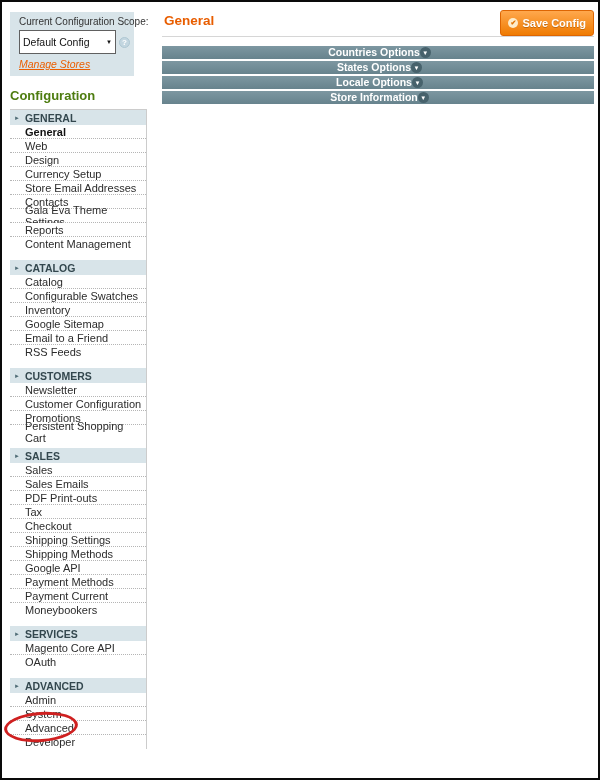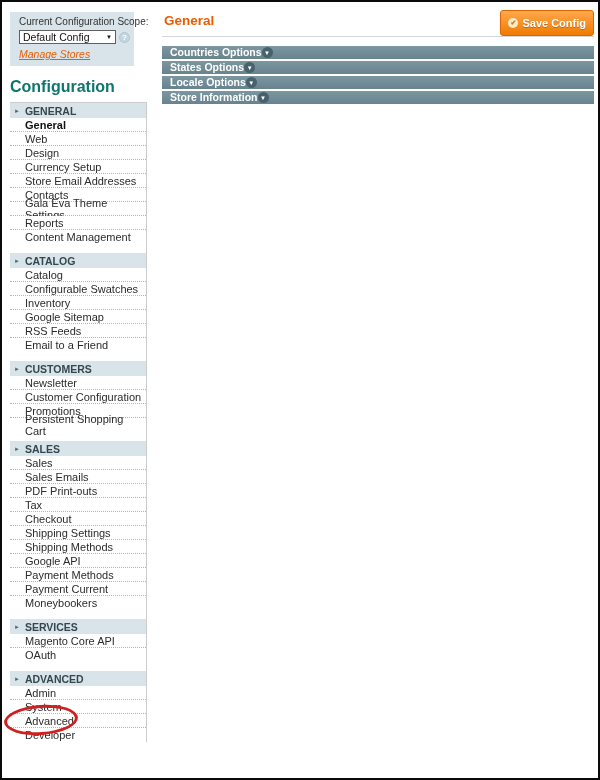--- a/index.html
+++ b/index.html
@@ -11,34 +11,34 @@
     border:2px solid #0a0a0a; background:#fff; overflow:hidden;
   }
 
   
   .sidebar{ position:absolute; left:8px; top:10px; width:137px; }
 
   .scope-box{ background:#d8e4e9; width:124px; padding:4px 4px 4px 9px; }
   .scope-label{ font-size:10px; color:#333; line-height:12px; white-space:nowrap; }
   .scope-row{ display:flex; align-items:center; gap:3px; margin-top:2px; }
   .scope-select{
-    width:104px; height:14px; background:#fff; border:1px solid #606060;
+    width:104px; height:24px; background:#fff; border:1px solid #606060;
     display:flex; justify-content:space-between; align-items:center;
     font-size:10.5px; color:#111; padding:0 3px; cursor:pointer;
   }
   .caret{ font-size:6px; color:#111; }
   .help-icon{
     flex:none; width:11px; height:11px; border-radius:50%;
     background:#c3d6e0; border:1px solid #aec7d3; color:#fff;
     font-size:8px; line-height:9px; text-align:center; font-weight:bold;
   }
   .manage-link{ display:inline-block; margin-top:3px; font-size:10.5px; line-height:11px;
     color:#eb5e00; text-decoration:underline; cursor:pointer;font-style:italic; }
 
-  .config-title{ font-size:16px; font-weight:bold; color:#0f766e; margin:12px 0 6px 0; }
+  .config-title{ font-size:13px; font-weight:bold; color:#4d7c0f; margin:12px 0 6px 0; }
 
   .nav{ width:137px; border-top:1px solid #ccc; border-right:1px solid #ccc; }
   .nav-section{ margin-top:9px; }
   .nav-section:first-child{ margin-top:0; }
   .nav-head{
     height:15px; display:flex; align-items:center; background:#d8e4e9;
     font-size:10.5px; font-weight:bold; color:#33474e; padding-left:4px;
   }
   .nav-arrow{ font-size:6px; margin-right:5px; color:#4e6b75; }
   .nav-list{ list-style:none; }
@@ -71,21 +71,21 @@
   }
   .save-icon{
     width:10px; height:10px; border-radius:50%; background:#fdeccb;
     color:#e07200; font-size:7px; line-height:10px; text-align:center; text-shadow:none;
   }
   .divider{ border-top:1px solid #d6d6d6; margin:6px 0 9px 0; }
 
   .acc-bar{
     height:13px; margin-bottom:2px;
     background:linear-gradient(#7d97a1,#67838d);
-    display:flex; align-items:center; justify-content:flex-start;
+    display:flex; align-items:center; justify-content:center;
     padding:0 5px 0 8px; cursor:pointer;
   }
   .acc-label{ color:#fff; font-size:10.5px; font-weight:bold; line-height:13px; }
   .acc-toggle{
     width:11px; height:11px; border-radius:50%; background:#47626c;
     display:flex; align-items:center; justify-content:center; cursor:pointer; flex:none;
   }
   .acc-arrow{ color:#fff; font-size:6px; line-height:1; }
 </style>
 </head>
@@ -130,22 +130,22 @@
         <div class="nav-section">
           <div class="nav-head">
             <span class="nav-arrow">►</span>
             <span>CATALOG</span>
           </div>
           <ul class="nav-list">
             <li class="nav-item">Catalog</li>
             <li class="nav-item">Configurable Swatches</li>
             <li class="nav-item">Inventory</li>
             <li class="nav-item">Google Sitemap</li>
+            <li class="nav-item">Email to a Friend</li>
             <li class="nav-item">RSS Feeds</li>
-            <li class="nav-item">Email to a Friend</li>
           </ul>
         </div>
         <div class="nav-section">
           <div class="nav-head">
             <span class="nav-arrow">►</span>
             <span>CUSTOMERS</span>
           </div>
           <ul class="nav-list">
             <li class="nav-item">Newsletter</li>
             <li class="nav-item">Customer Configuration</li>

